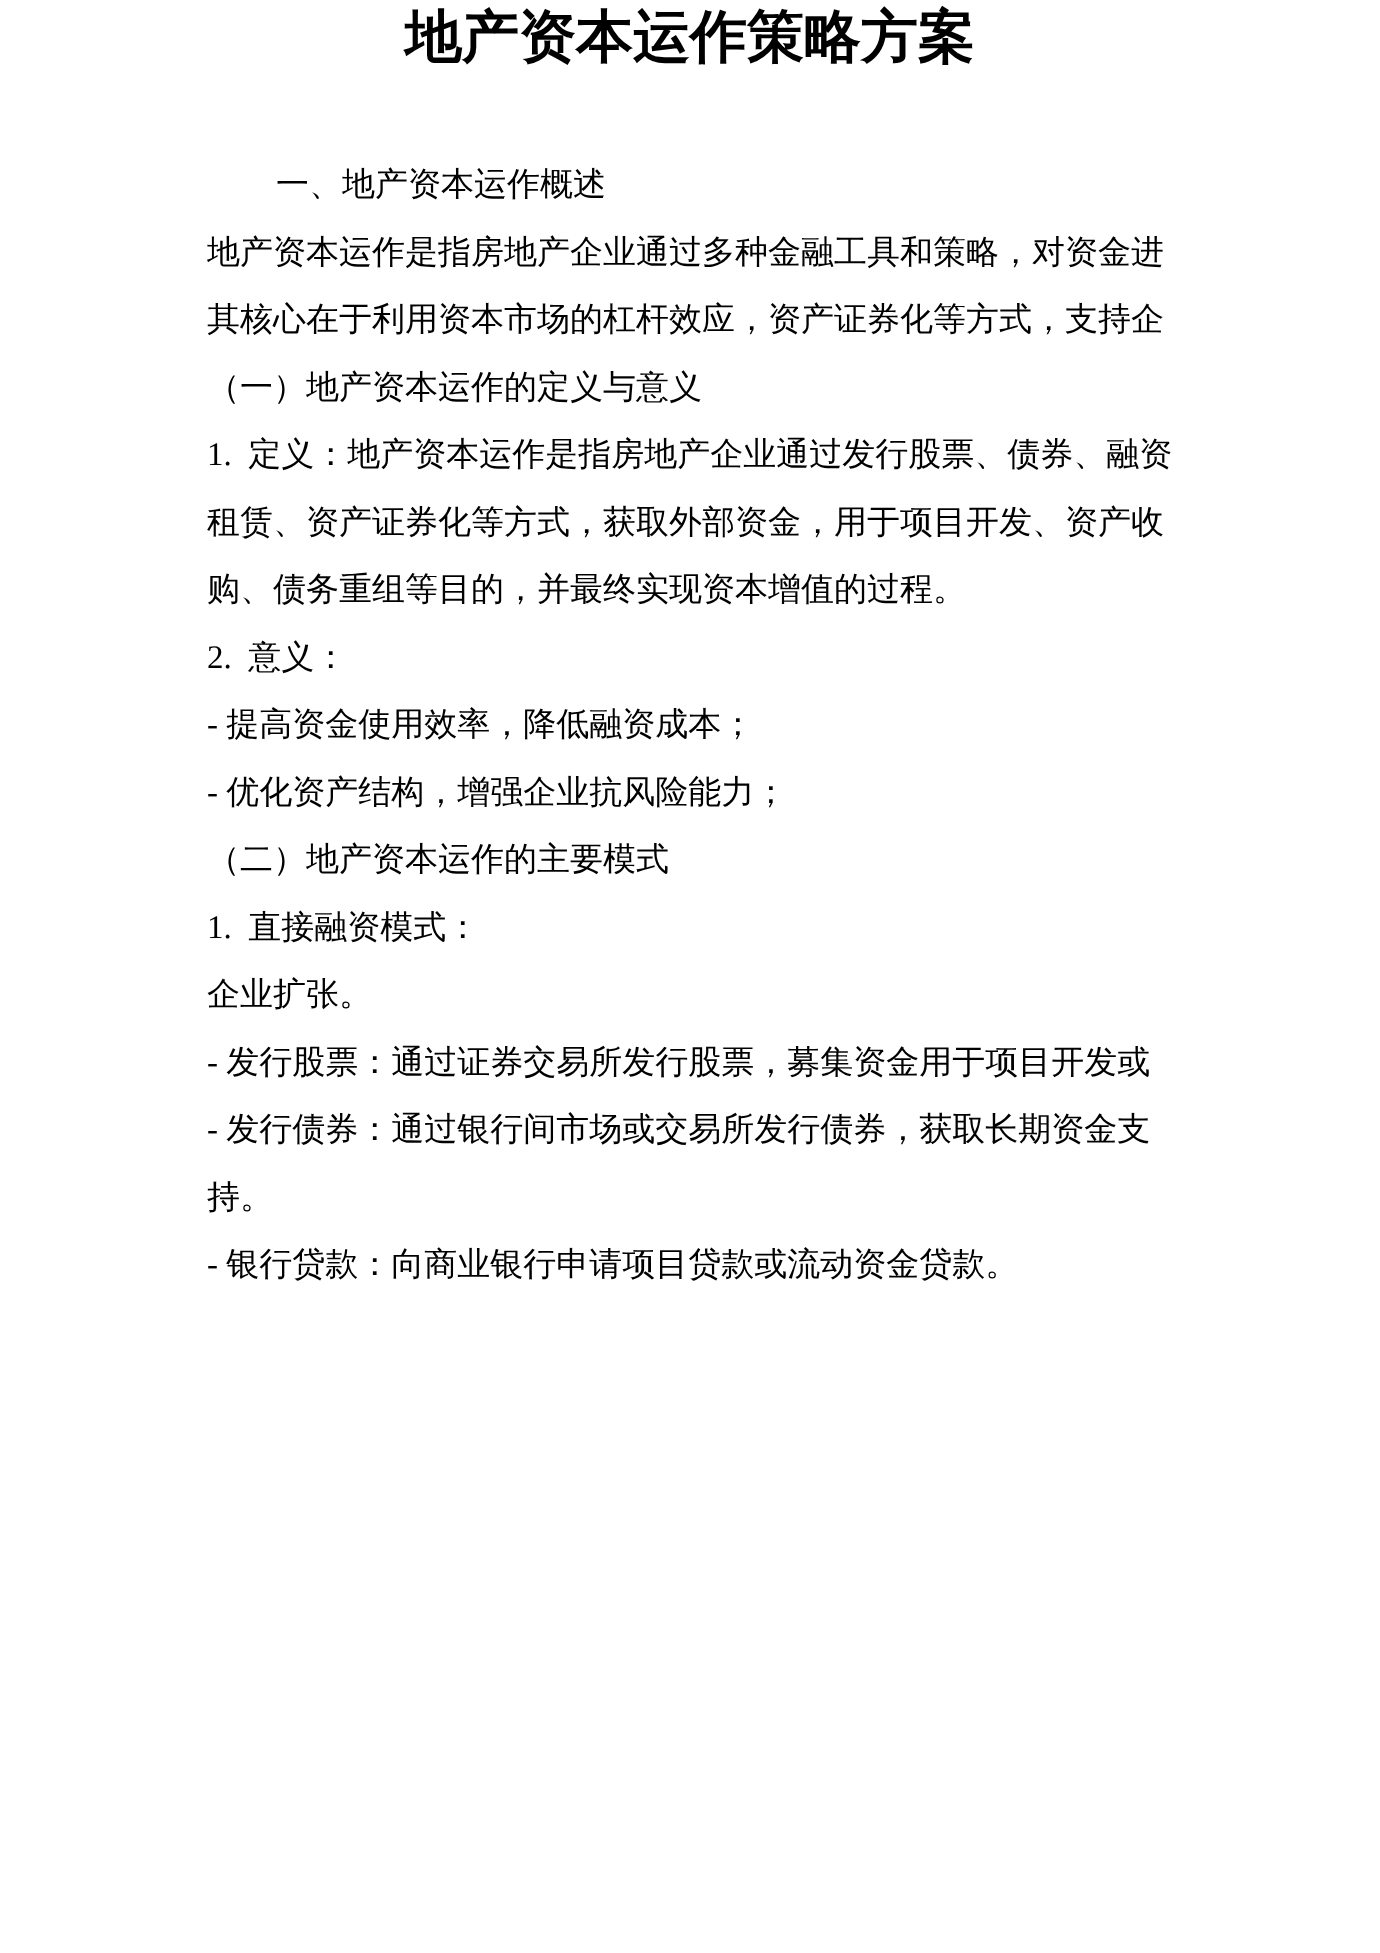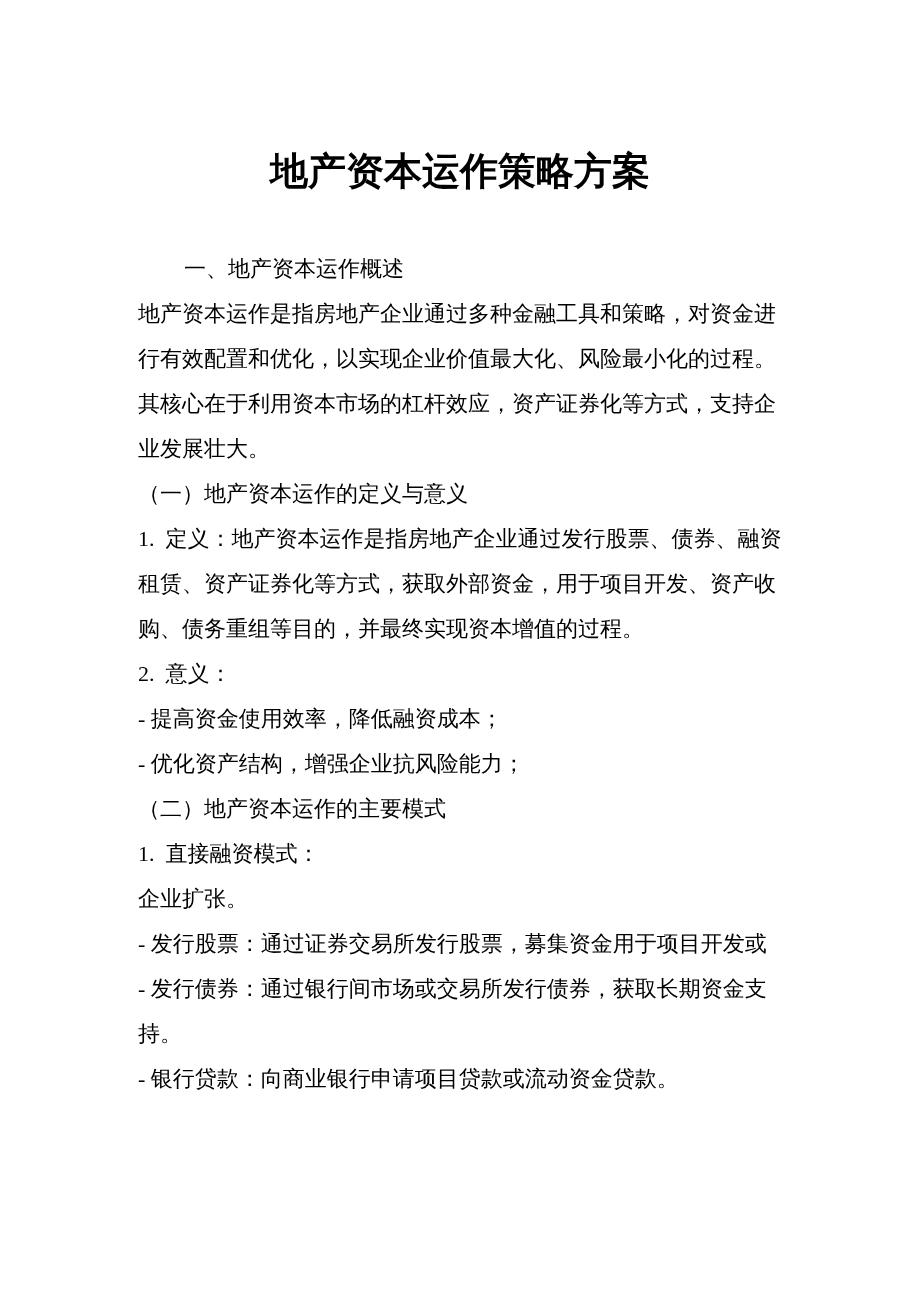--- a/index.html
+++ b/index.html
@@ -11,21 +11,20 @@
     color: #000000;
   }
   .page {
     position: relative;
     width: 920px;
     height: 1302px;
     background: #ffffff;
     overflow: hidden;
   }
   .doc-title {
-    padding-top: 146px;
     text-align: center;
     font-family: "Liberation Sans", sans-serif;
     font-weight: bold;
     font-size: 38px;
     line-height: 50px;
     color: #000000;
   }
   .doc-body {
     margin-top: 50px;
     padding-left: 138px;
@@ -43,23 +42,21 @@
   }
 </style>
 </head>
 <body>
 
 <div class="page">
   <h1 class="doc-title">地产资本运作策略方案</h1>
   <div class="doc-body">
     <div class="line indent">一、地产资本运作概述</div>
     <div class="line">地产资本运作是指房地产企业通过多种金融工具和策略，对资金进</div>
-    <div class="line">行有效配置和优化，以实现企业价值最大化、风险最小化的过程。</div>
     <div class="line">其核心在于利用资本市场的杠杆效应，资产证券化等方式，支持企</div>
-    <div class="line">业发展壮大。</div>
     <div class="line">（一）地产资本运作的定义与意义</div>
     <div class="line">1.  定义：地产资本运作是指房地产企业通过发行股票、债券、融资</div>
     <div class="line">租赁、资产证券化等方式，获取外部资金，用于项目开发、资产收</div>
     <div class="line">购、债务重组等目的，并最终实现资本增值的过程。</div>
     <div class="line">2.  意义：</div>
     <div class="line">- 提高资金使用效率，降低融资成本；</div>
     <div class="line">- 优化资产结构，增强企业抗风险能力；</div>
     <div class="line">（二）地产资本运作的主要模式</div>
     <div class="line">1.  直接融资模式：</div>
     <div class="line">企业扩张。</div>

